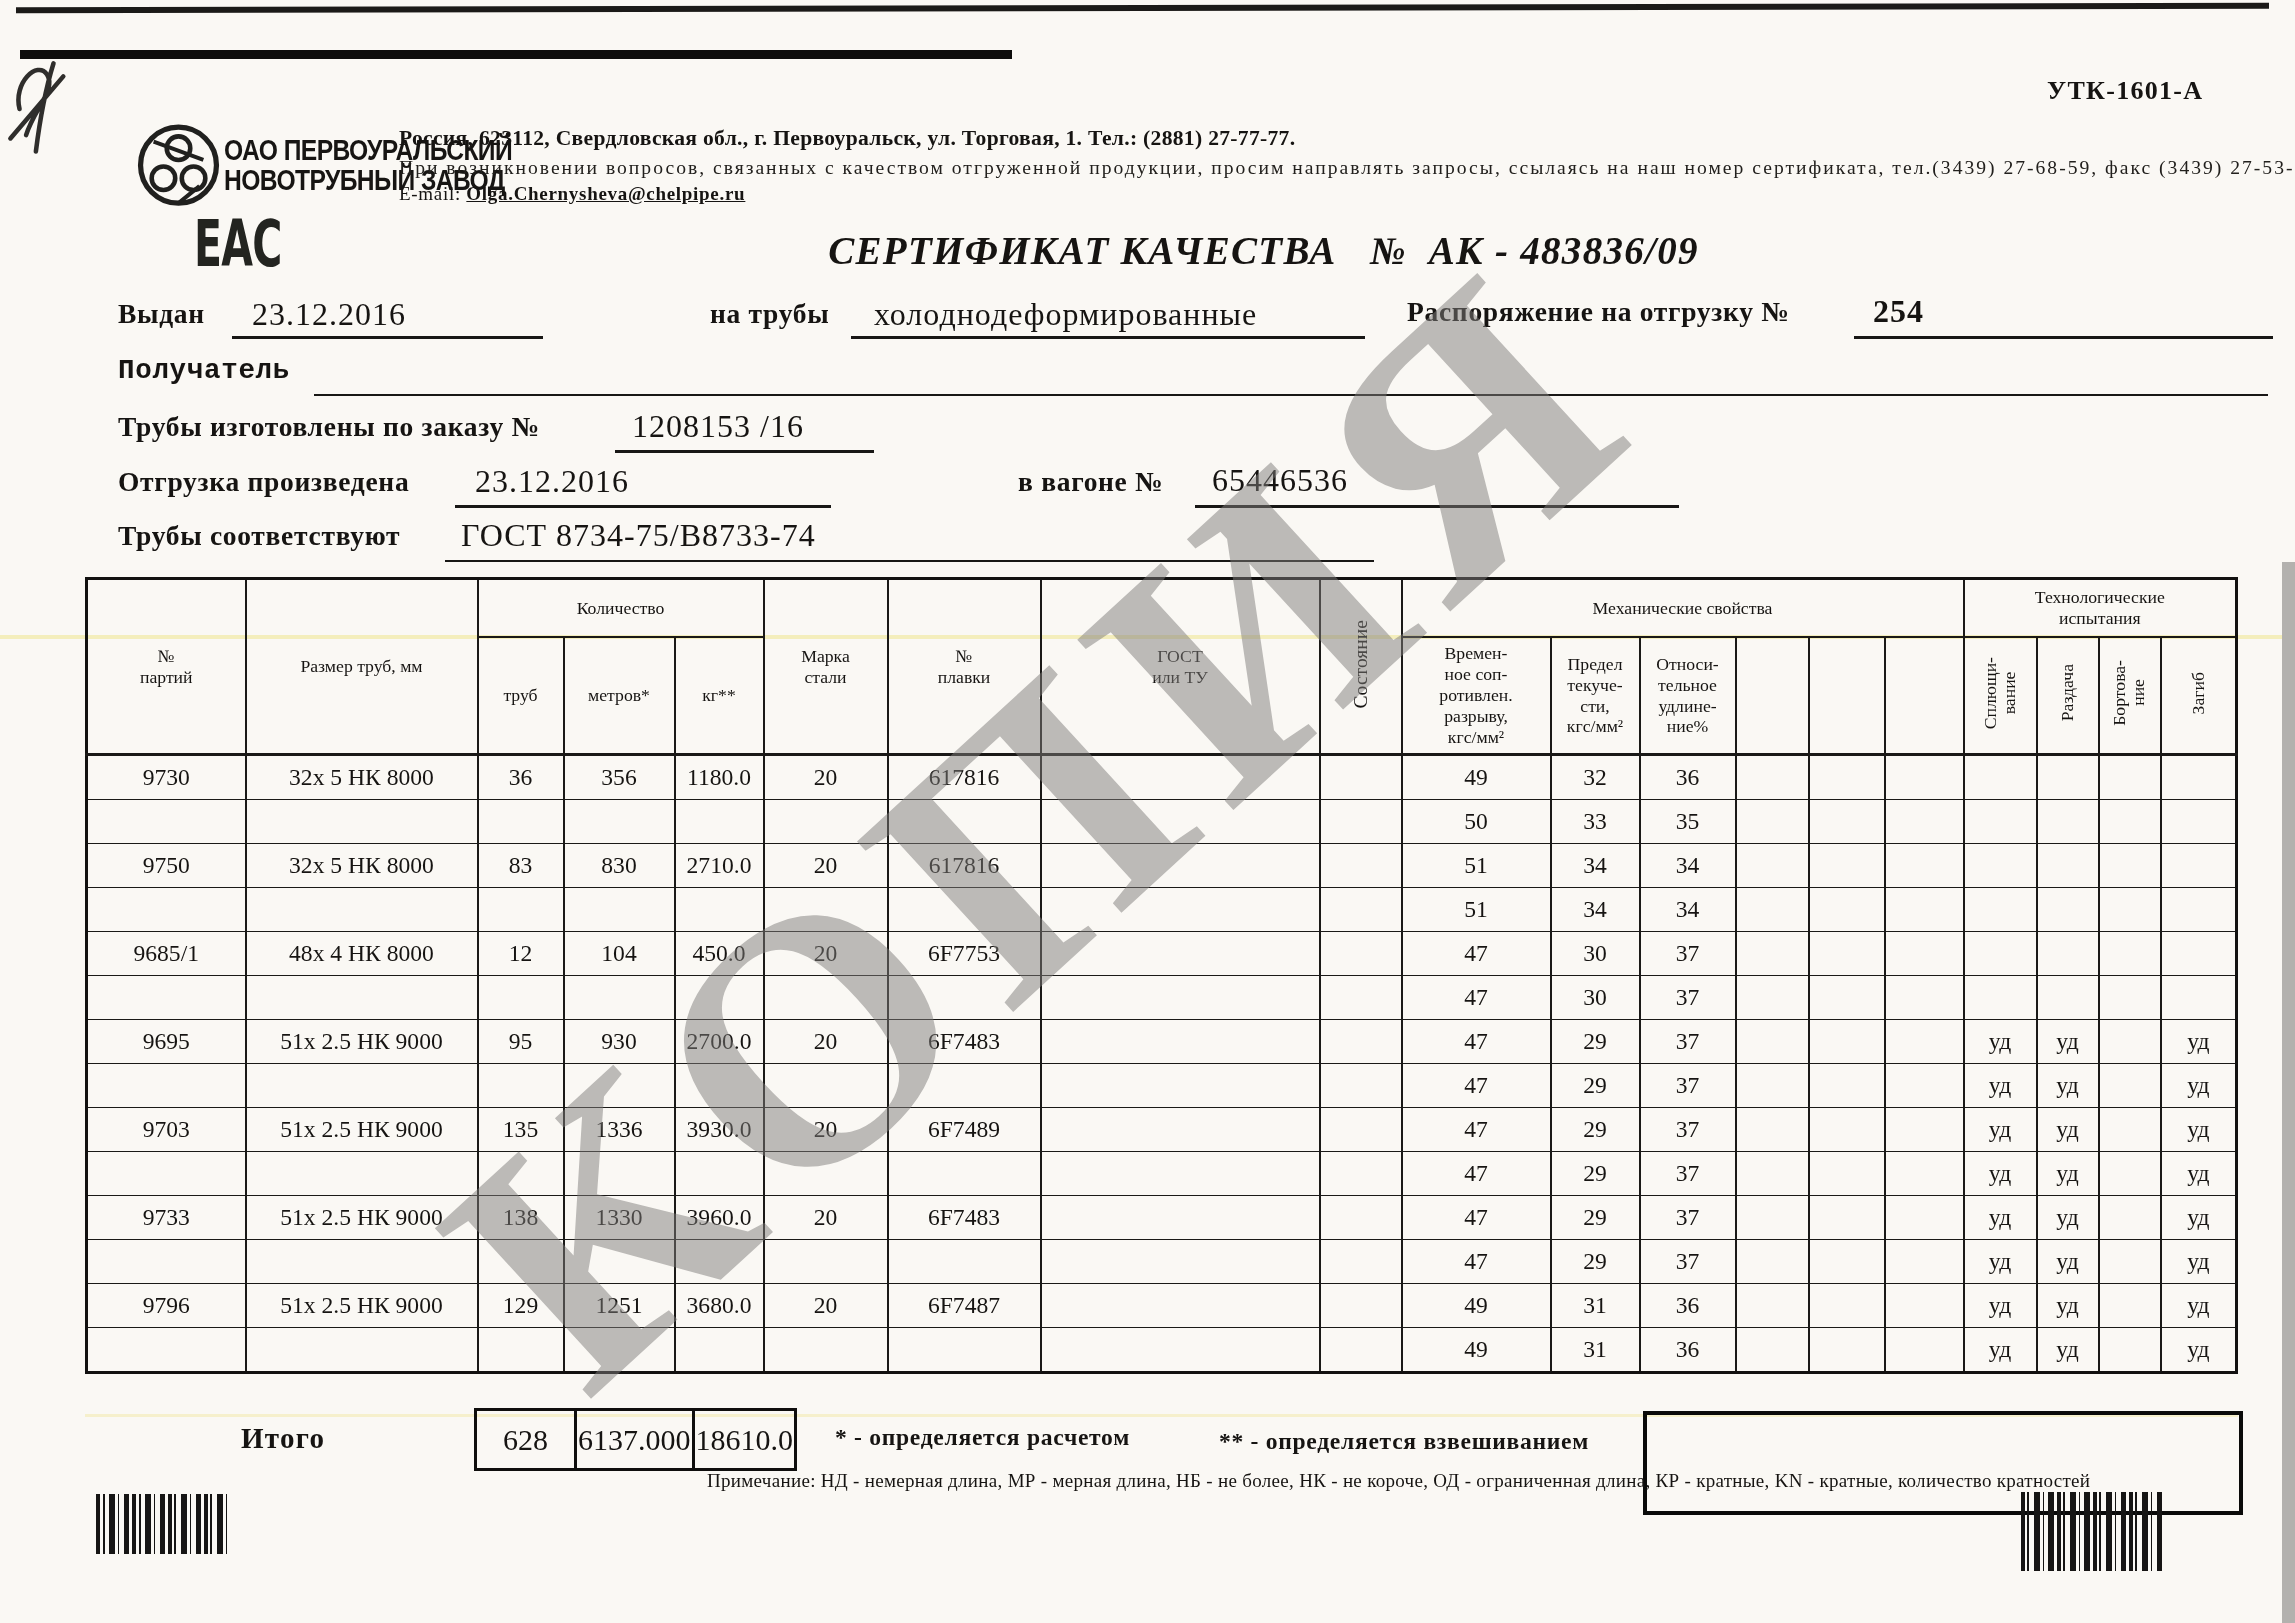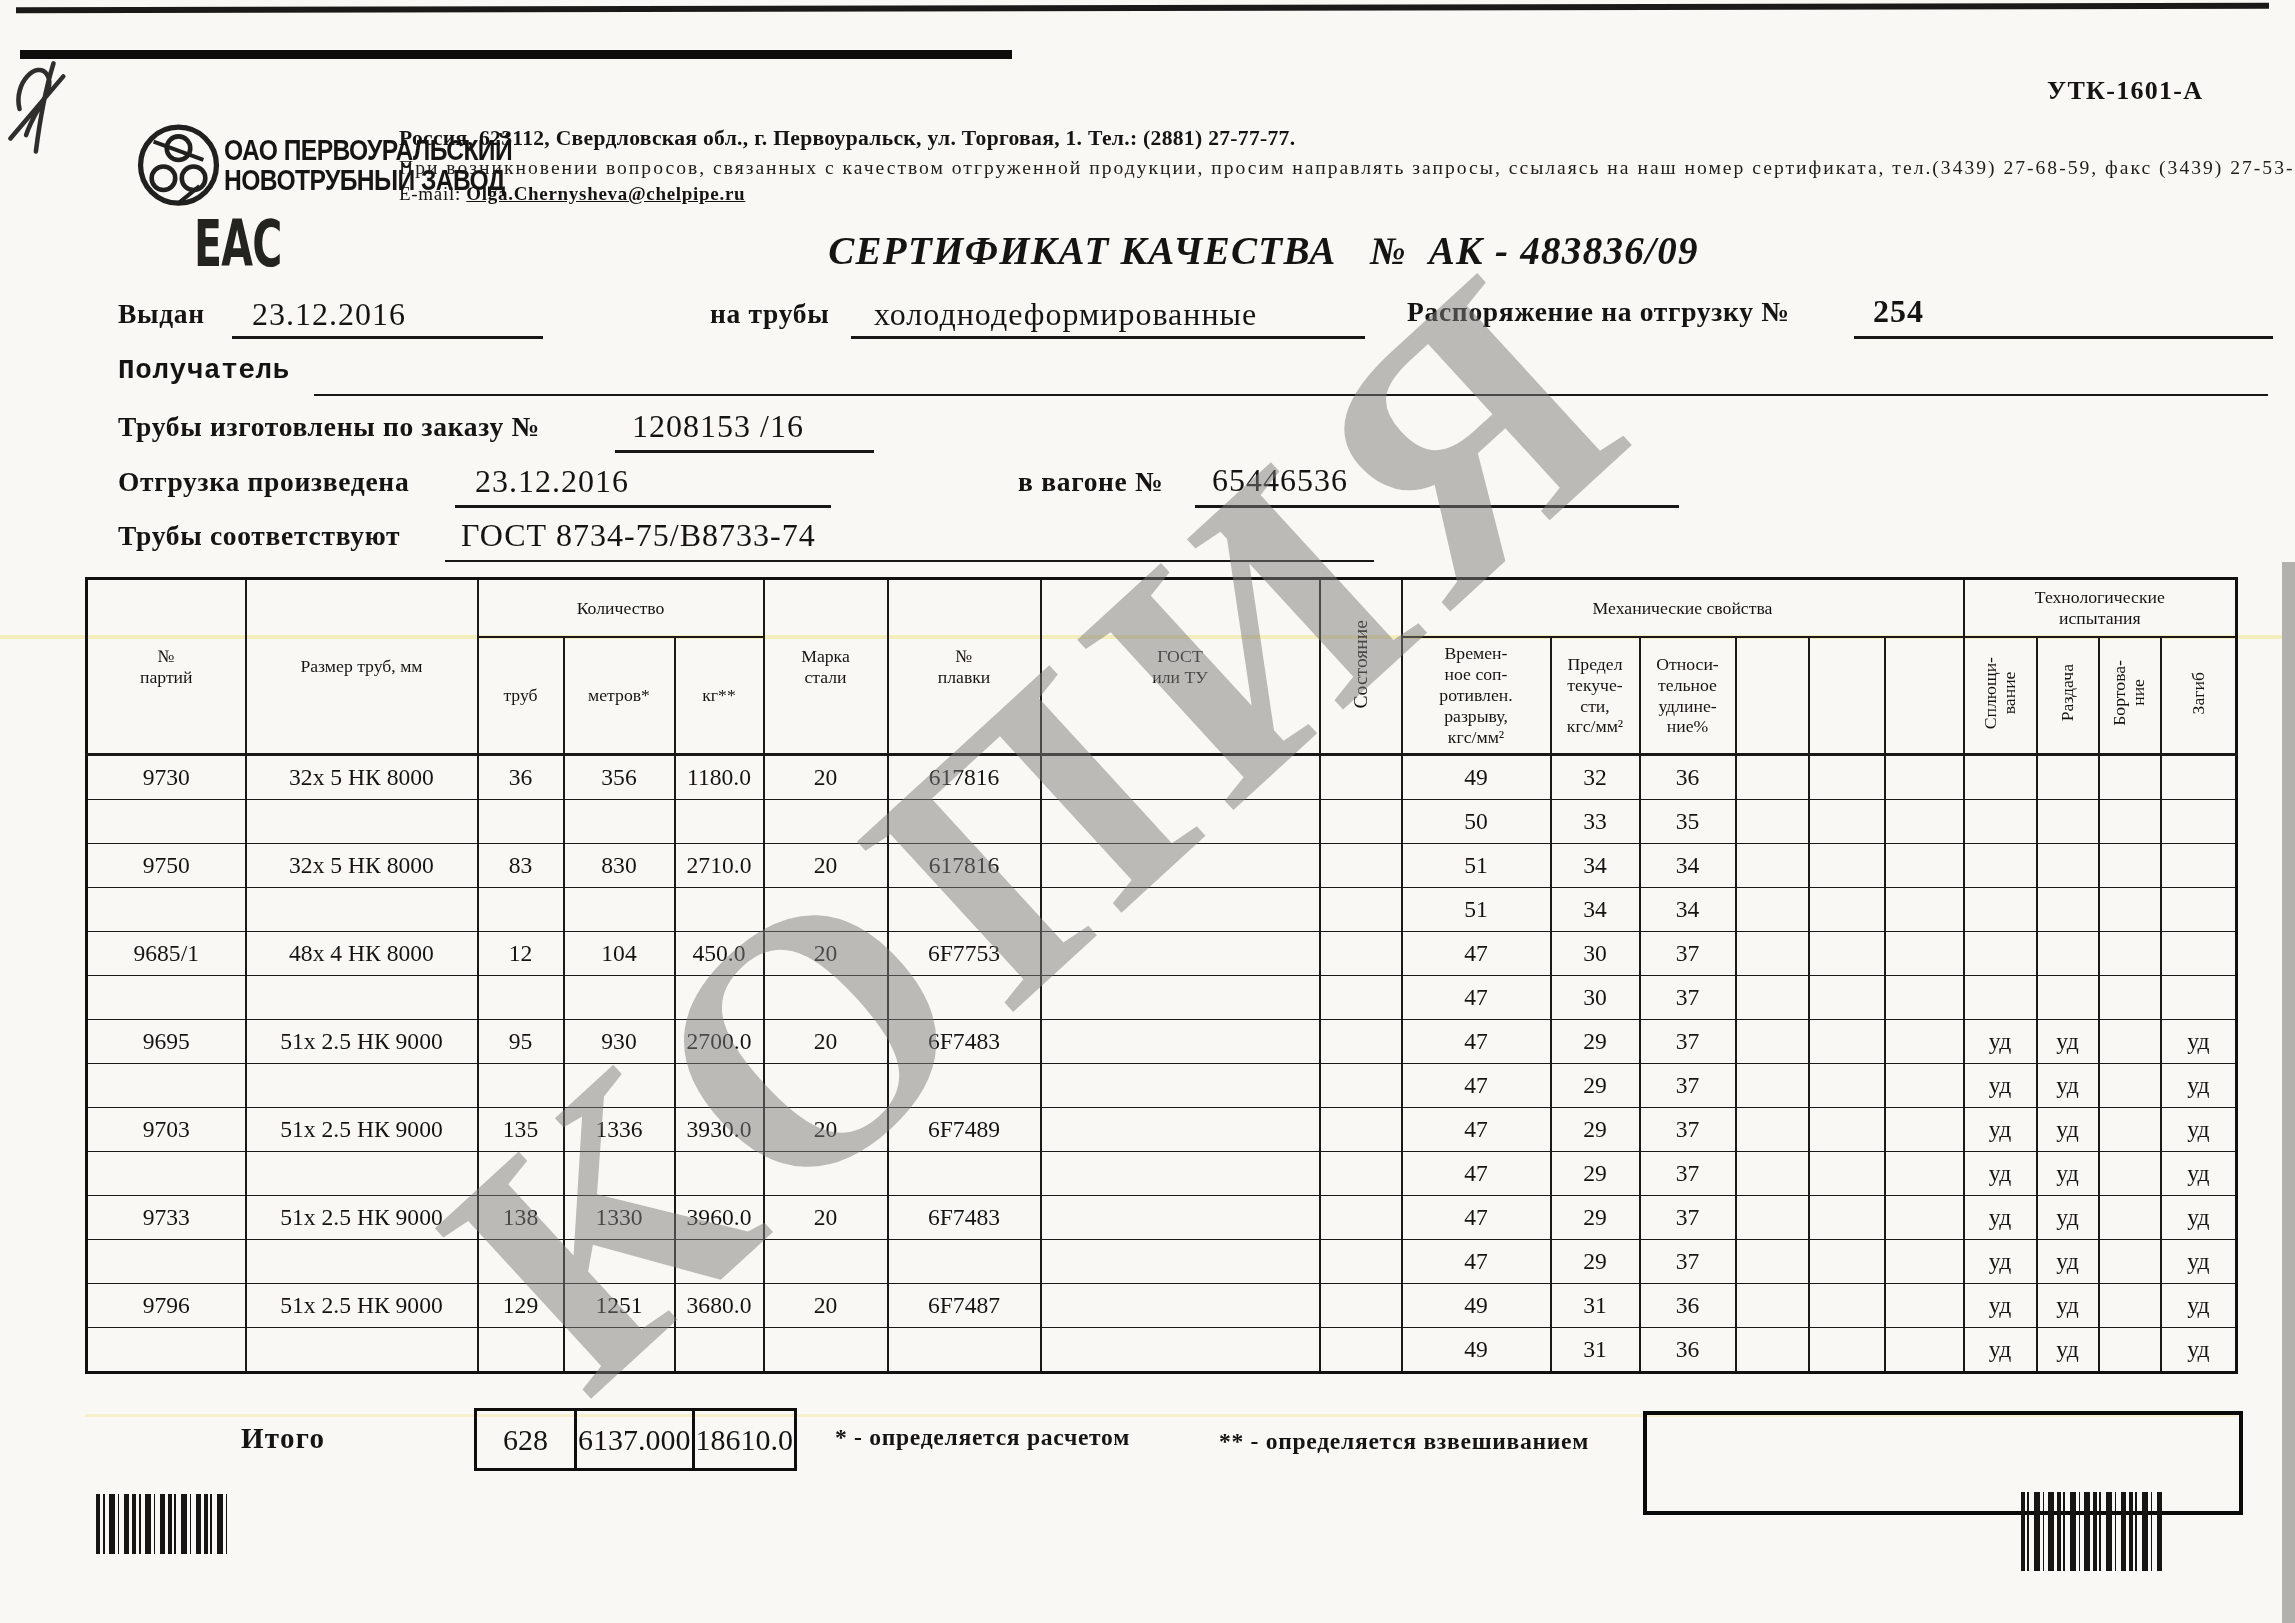--- a/index.html
+++ b/index.html
@@ -512,20 +512,21 @@
       <td>628</td>
       <td>6137.000</td>
       <td>18610.0</td>
     </tr>
   </tbody>
     </table>
 
   <div class="abs fnote" style="left:835px;top:1424px;">* - определяется расчетом</div>
   <div class="abs fnote" style="left:1219px;top:1428px;">** - определяется взвешиванием</div>
   <div class="abs sigbox"></div>
+  <div class="abs bignote">Примечание: НД - немерная длина, МР - мерная длина, НБ - не более, НК - не короче, ОД - ограниченная длина, КР - кратные, KN - кратные, количество кратностей</div>
 
   <div class="abs barcode bc-left"></div>
   <div class="abs barcode bc-right"></div>
 
   <div class="abs watermark">КОПИЯ</div>
 
 </div>
 
 
 </body></html>

